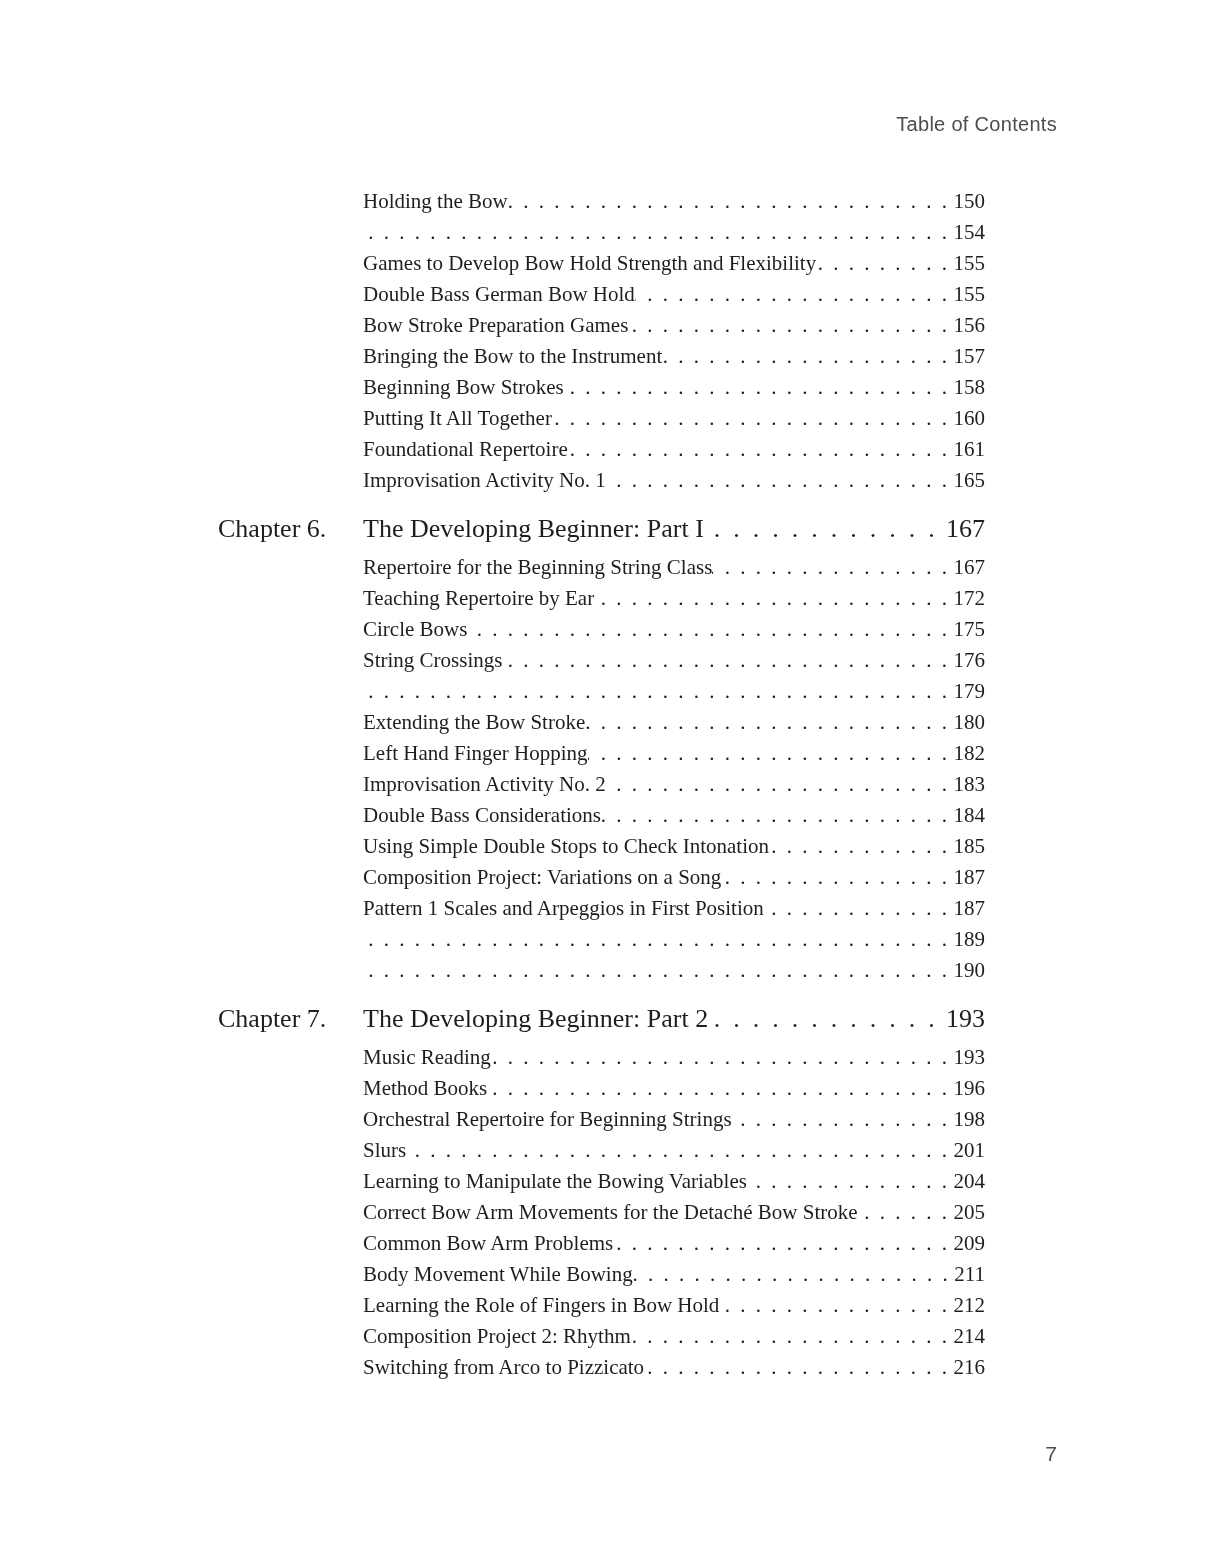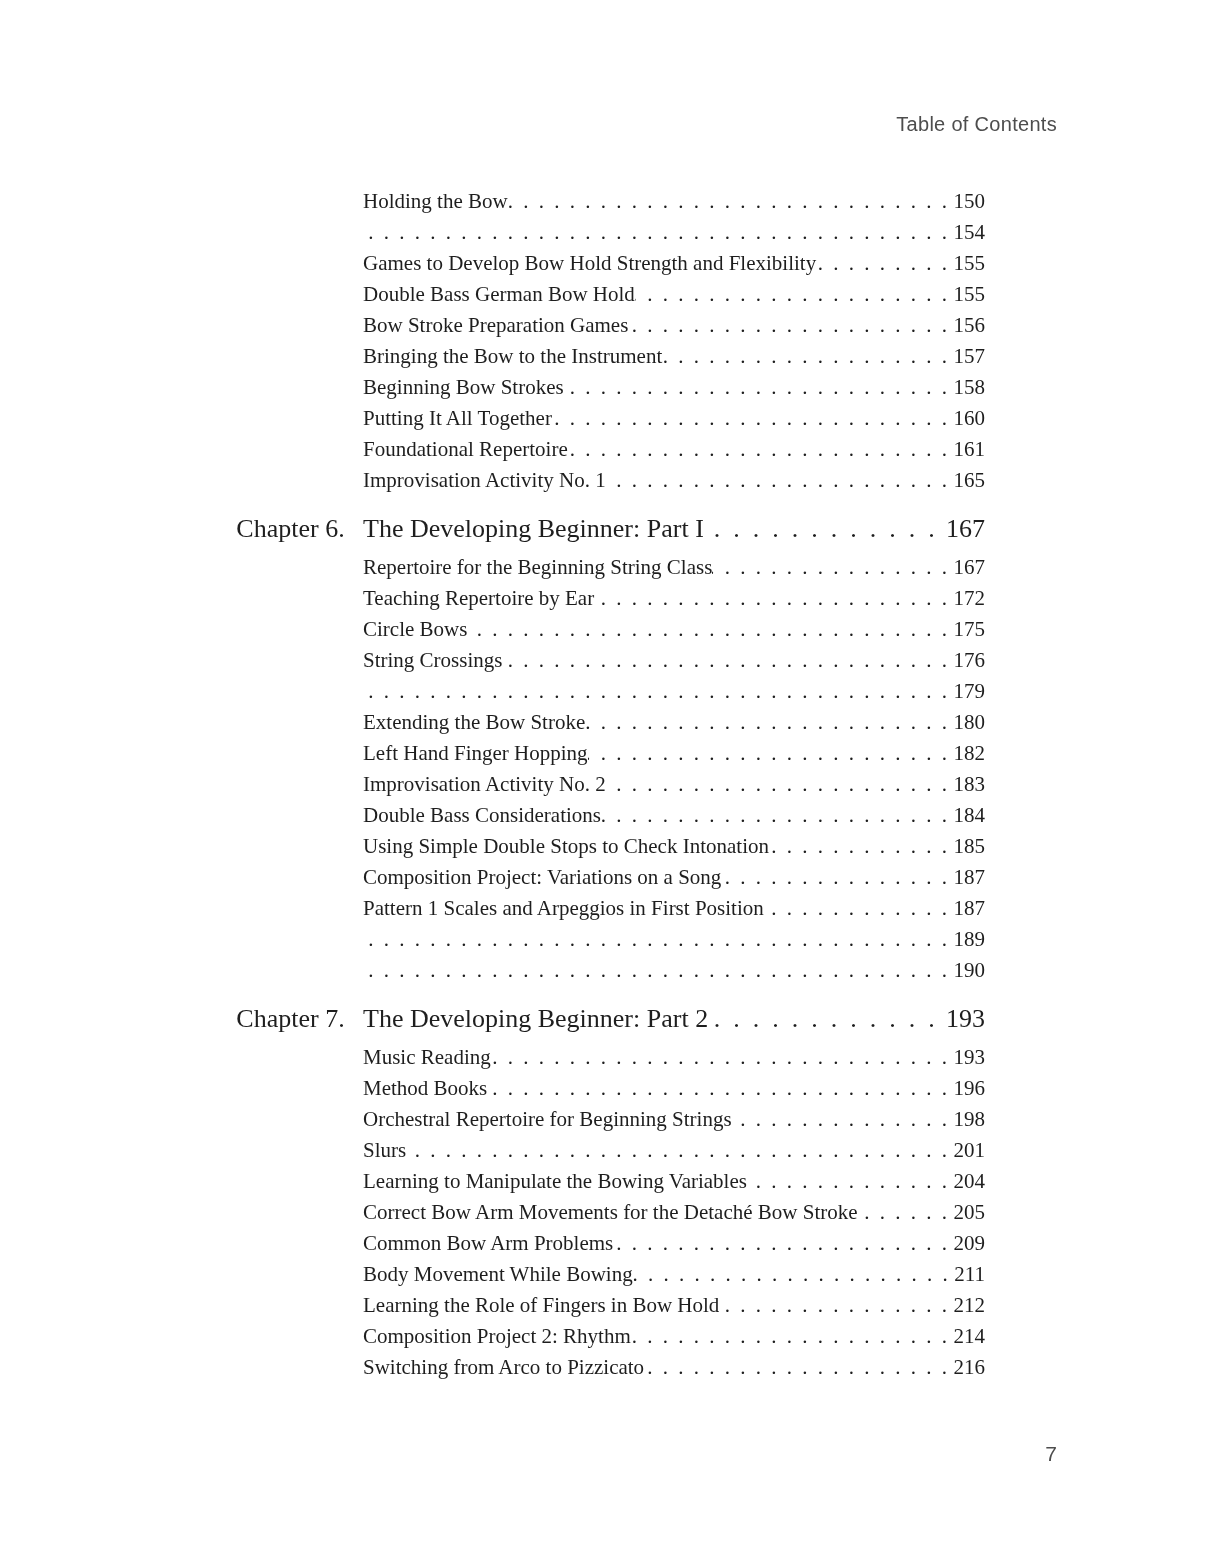--- a/index.html
+++ b/index.html
@@ -53,21 +53,20 @@
   }
   .chapter-row {
     font-size: 26px;
     line-height: 37px;
     margin-top: 14px;
     margin-bottom: 5px;
   }
   .chapter-label {
     flex: 0 0 145px;
     white-space: nowrap;
-    text-align: center;
   }
   .title {
     flex: 0 0 auto;
     white-space: nowrap;
   }
   .leader {
     flex: 1 1 auto;
     overflow: hidden;
     white-space: nowrap;
     direction: rtl;

